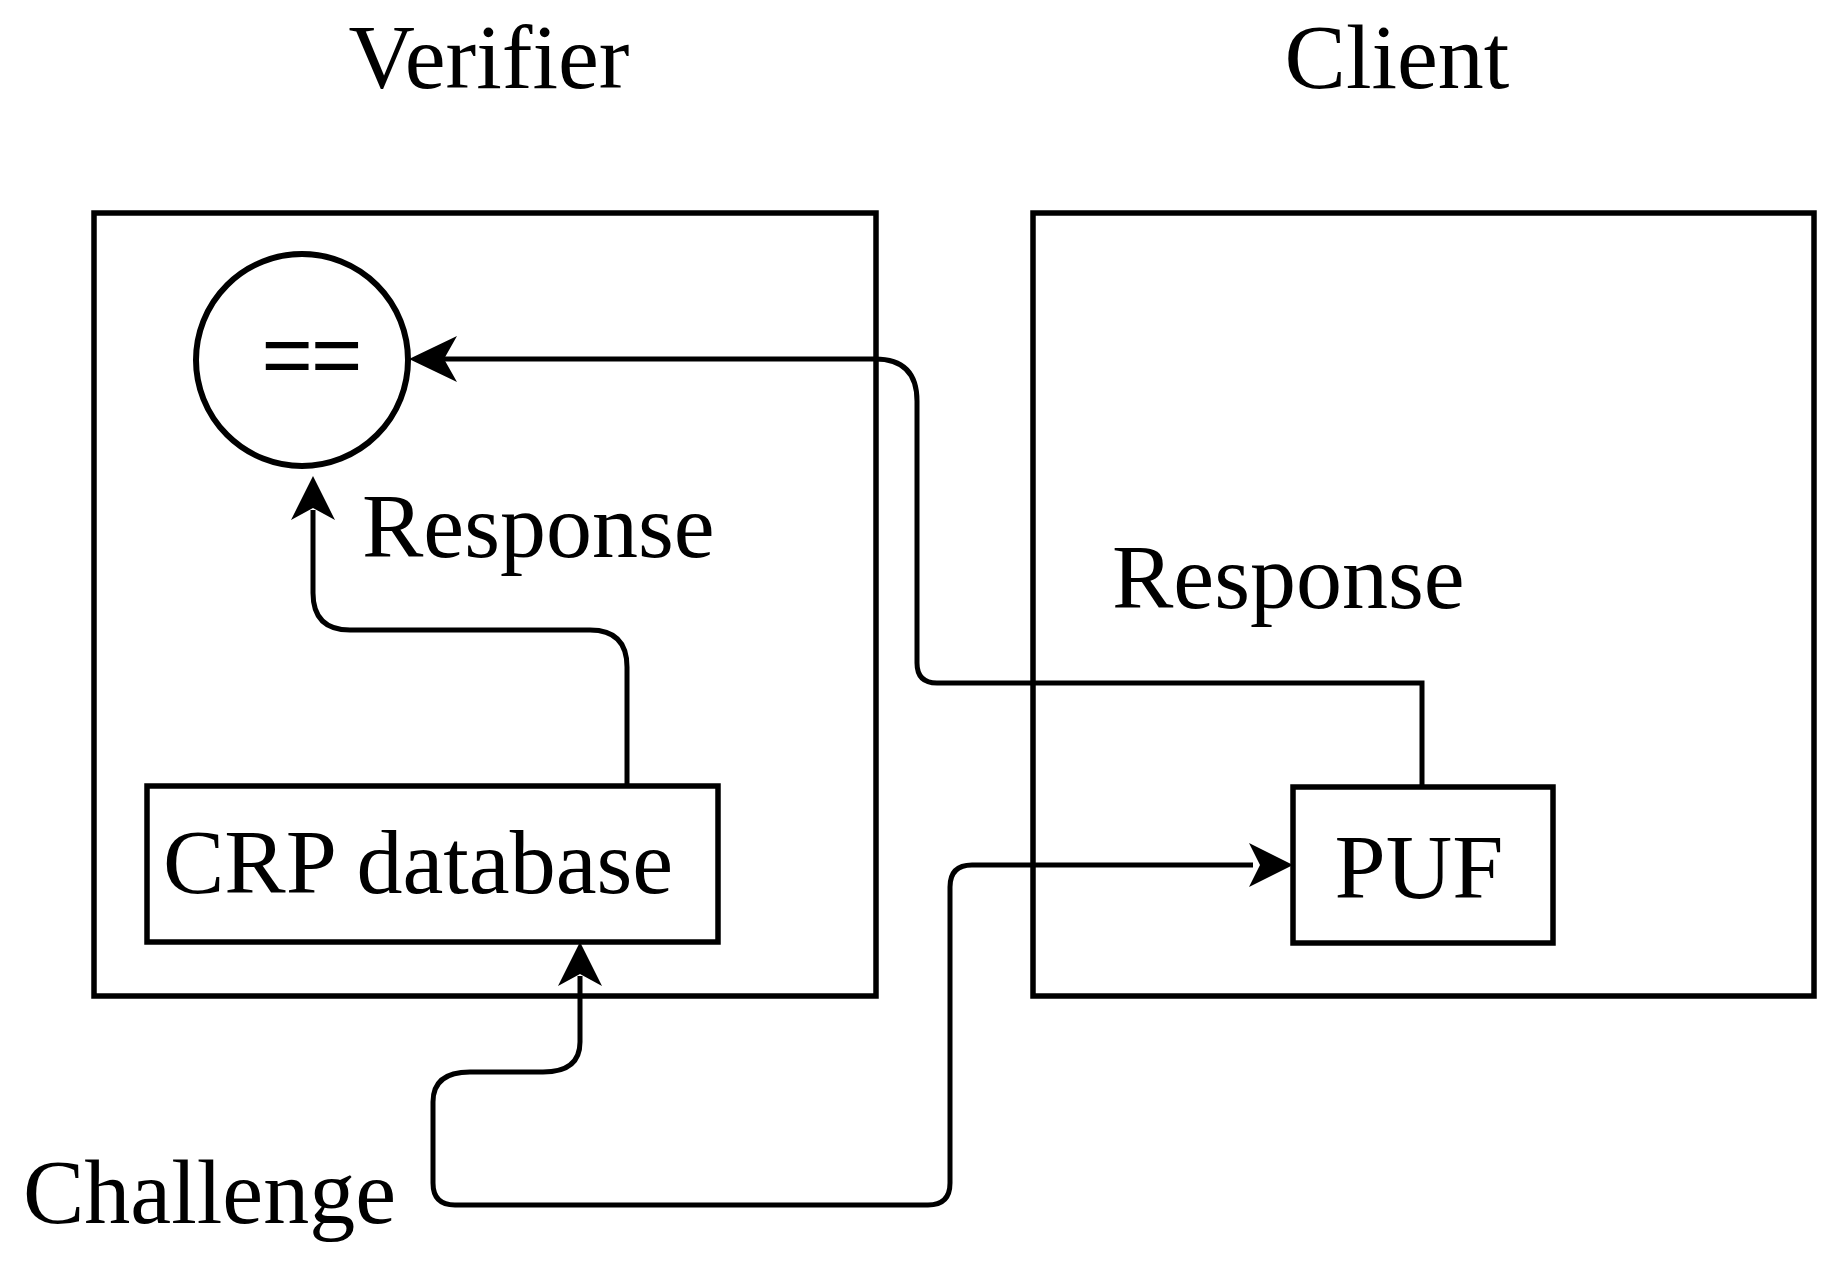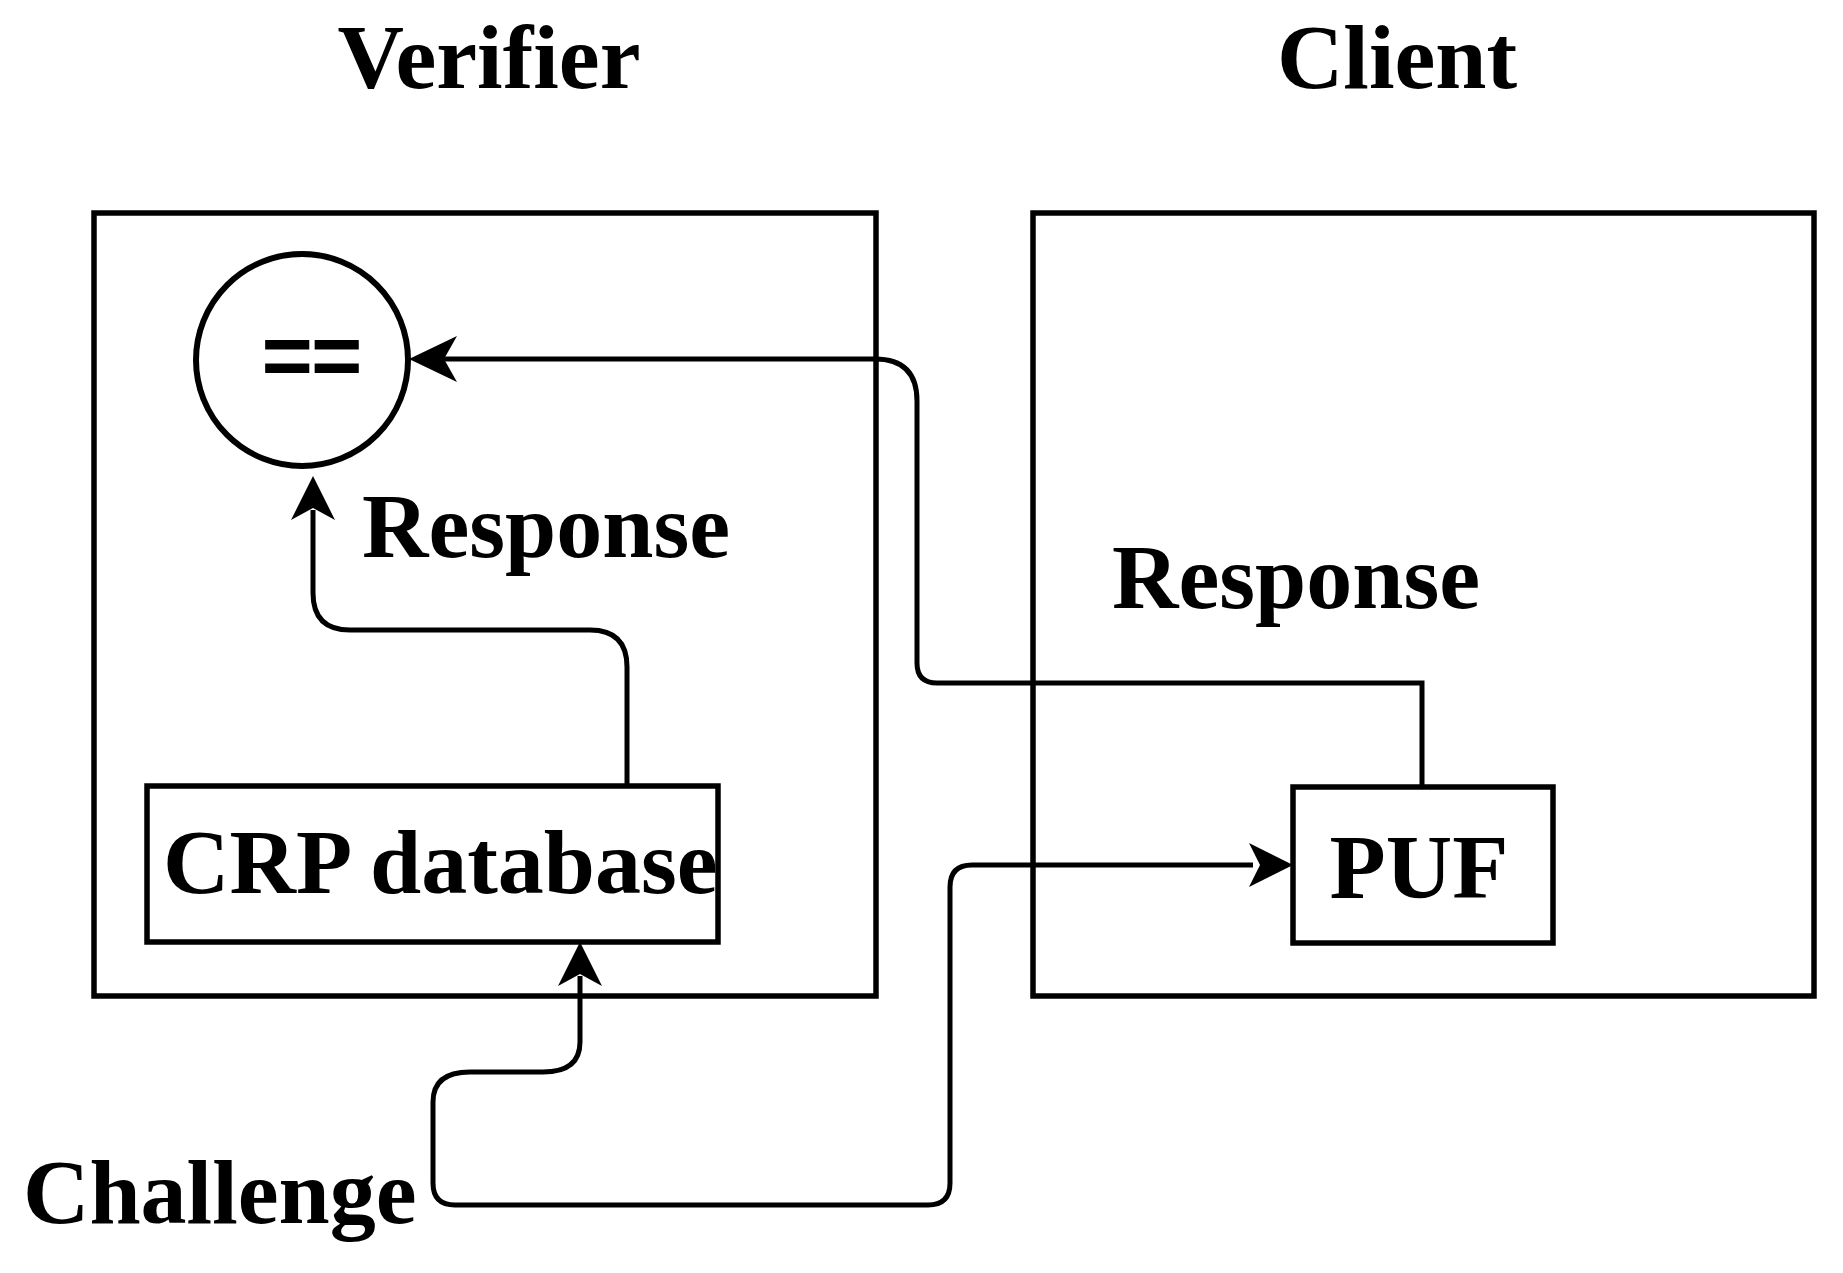--- a/index.html
+++ b/index.html
@@ -6,21 +6,20 @@
     margin: 0;
     padding: 0;
     background: #ffffff;
   }
   .stage {
     position: relative;
     width: 1843px;
     height: 1273px;
     background: var(--bg, #ffffff);
     overflow: hidden;
-    font-weight: bold;
   }
   svg { display: block; }
   .wire {
     fill: none;
     stroke: var(--ink, #000000);
     stroke-width: 5;
   }
   .box {
     fill: none;
     stroke: var(--ink, #000000);

